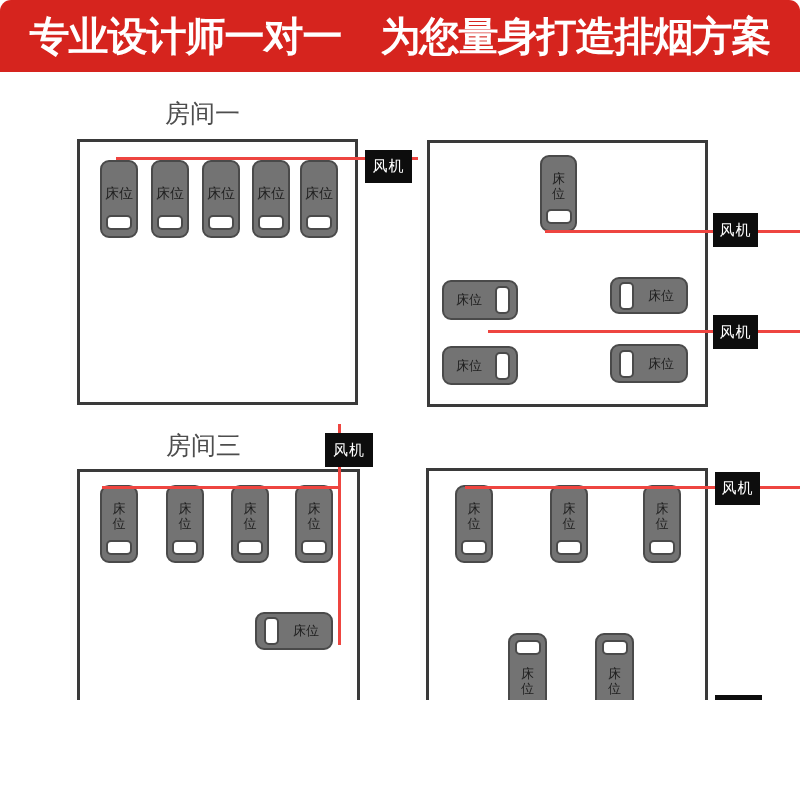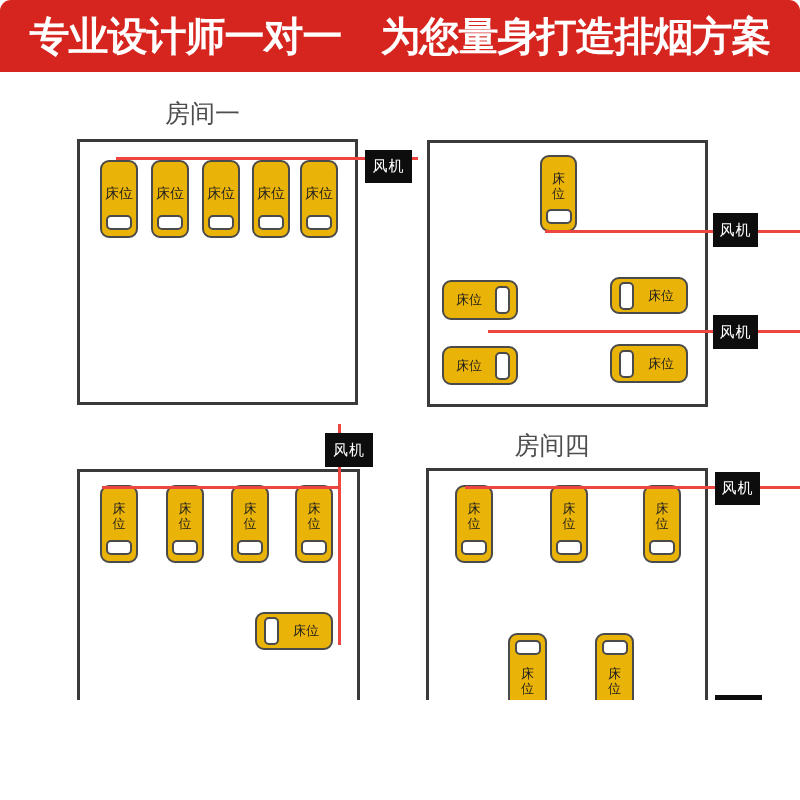--- a/index.html
+++ b/index.html
@@ -11,21 +11,21 @@
   }
   .banner{
     position:absolute;left:0;top:0;width:800px;height:72px;
     background:var(--bannerbg);color:var(--bannerfg);
     display:flex;align-items:center;justify-content:center;
     font-size:40px;font-weight:bold;letter-spacing:-1px;white-space:pre;
   }
   #diagram{position:absolute;left:0;top:0;width:800px;height:800px;}
   .room{position:absolute;border:3px solid var(--wall);background:#fff;box-sizing:border-box;}
   .room-title{position:absolute;text-align:center;font-size:25px;color:var(--title);line-height:1.1;}
-  .bed{position:absolute;border:2px solid var(--bedline);border-radius:9px;background:#eab308;box-sizing:border-box;}
+  .bed{position:absolute;border:2px solid var(--bedline);border-radius:9px;background:#737373;box-sizing:border-box;}
   .pillow{position:absolute;border:2px solid var(--bedline);border-radius:5px;background:#fff;box-sizing:border-box;}
   .bed-label{position:absolute;font-size:13px;color:#1f1f1f;line-height:1.15;}
   
   .bl-onerow{left:0;right:0;top:23px;text-align:center;white-space:nowrap;font-size:14px;}
   
   .bl-stack{left:0;right:0;top:15px;text-align:center;}
   .bl-stack span{display:inline-block;width:1em;word-break:break-all;}
   .bl-stack-low{top:32px;}
   
   .bl-left{left:12px;top:50%;transform:translateY(-50%);white-space:nowrap;}
@@ -96,20 +96,21 @@
         <div class="bed-label bl-right"><span>床位</span></div>
         <div class="pillow pillow-h pillow-h-l"></div>
       </div>
       <div class="duct" style="left: 545px; top: 230px; width: 168px; height: 3px;"></div>
       <div class="duct" style="left: 758px; top: 230px; width: 42px; height: 3px;"></div>
       <div class="duct" style="left: 488px; top: 330px; width: 225px; height: 3px;"></div>
       <div class="duct" style="left: 758px; top: 330px; width: 42px; height: 3px;"></div>
       <div class="fan" style="left: 713px; top: 213px; width: 45px; height: 34px;">风机</div>
       <div class="fan" style="left: 713px; top: 315px; width: 45px; height: 34px;">风机</div>
       <div class="room" style="left: 77px; top: 469px; width: 283px; height: 264px;"></div>
+      <div class="room-title" style="left: 62px; top: 432px; width: 283px;">房间三</div>
       <div class="bed" style="left: 100px; top: 485px; width: 38px; height: 78px;">
         <div class="bed-label bl-stack"><span>床位</span></div>
         <div class="pillow pillow-v"></div>
       </div>
       <div class="bed" style="left: 166px; top: 485px; width: 38px; height: 78px;">
         <div class="bed-label bl-stack"><span>床位</span></div>
         <div class="pillow pillow-v"></div>
       </div>
       <div class="bed" style="left: 231px; top: 485px; width: 38px; height: 78px;">
         <div class="bed-label bl-stack"><span>床位</span></div>
@@ -120,21 +121,20 @@
         <div class="pillow pillow-v"></div>
       </div>
       <div class="bed" style="left: 255px; top: 612px; width: 78px; height: 38px;">
         <div class="bed-label bl-right"><span>床位</span></div>
         <div class="pillow pillow-h pillow-h-l"></div>
       </div>
       <div class="duct" style="left: 338px; top: 424px; width: 3px; height: 221px;"></div>
       <div class="duct" style="left: 102px; top: 486px; width: 236px; height: 3px;"></div>
       <div class="fan" style="left: 325px; top: 433px; width: 48px; height: 34px;">风机</div>
       <div class="room" style="left: 426px; top: 468px; width: 282px; height: 267px;"></div>
-      <div class="room-title" style="left: 411px; top: 432px; width: 282px;">房间四</div>
       <div class="bed" style="left: 455px; top: 485px; width: 38px; height: 78px;">
         <div class="bed-label bl-stack"><span>床位</span></div>
         <div class="pillow pillow-v"></div>
       </div>
       <div class="bed" style="left: 550px; top: 485px; width: 38px; height: 78px;">
         <div class="bed-label bl-stack"><span>床位</span></div>
         <div class="pillow pillow-v"></div>
       </div>
       <div class="bed" style="left: 643px; top: 485px; width: 38px; height: 78px;">
         <div class="bed-label bl-stack"><span>床位</span></div>

